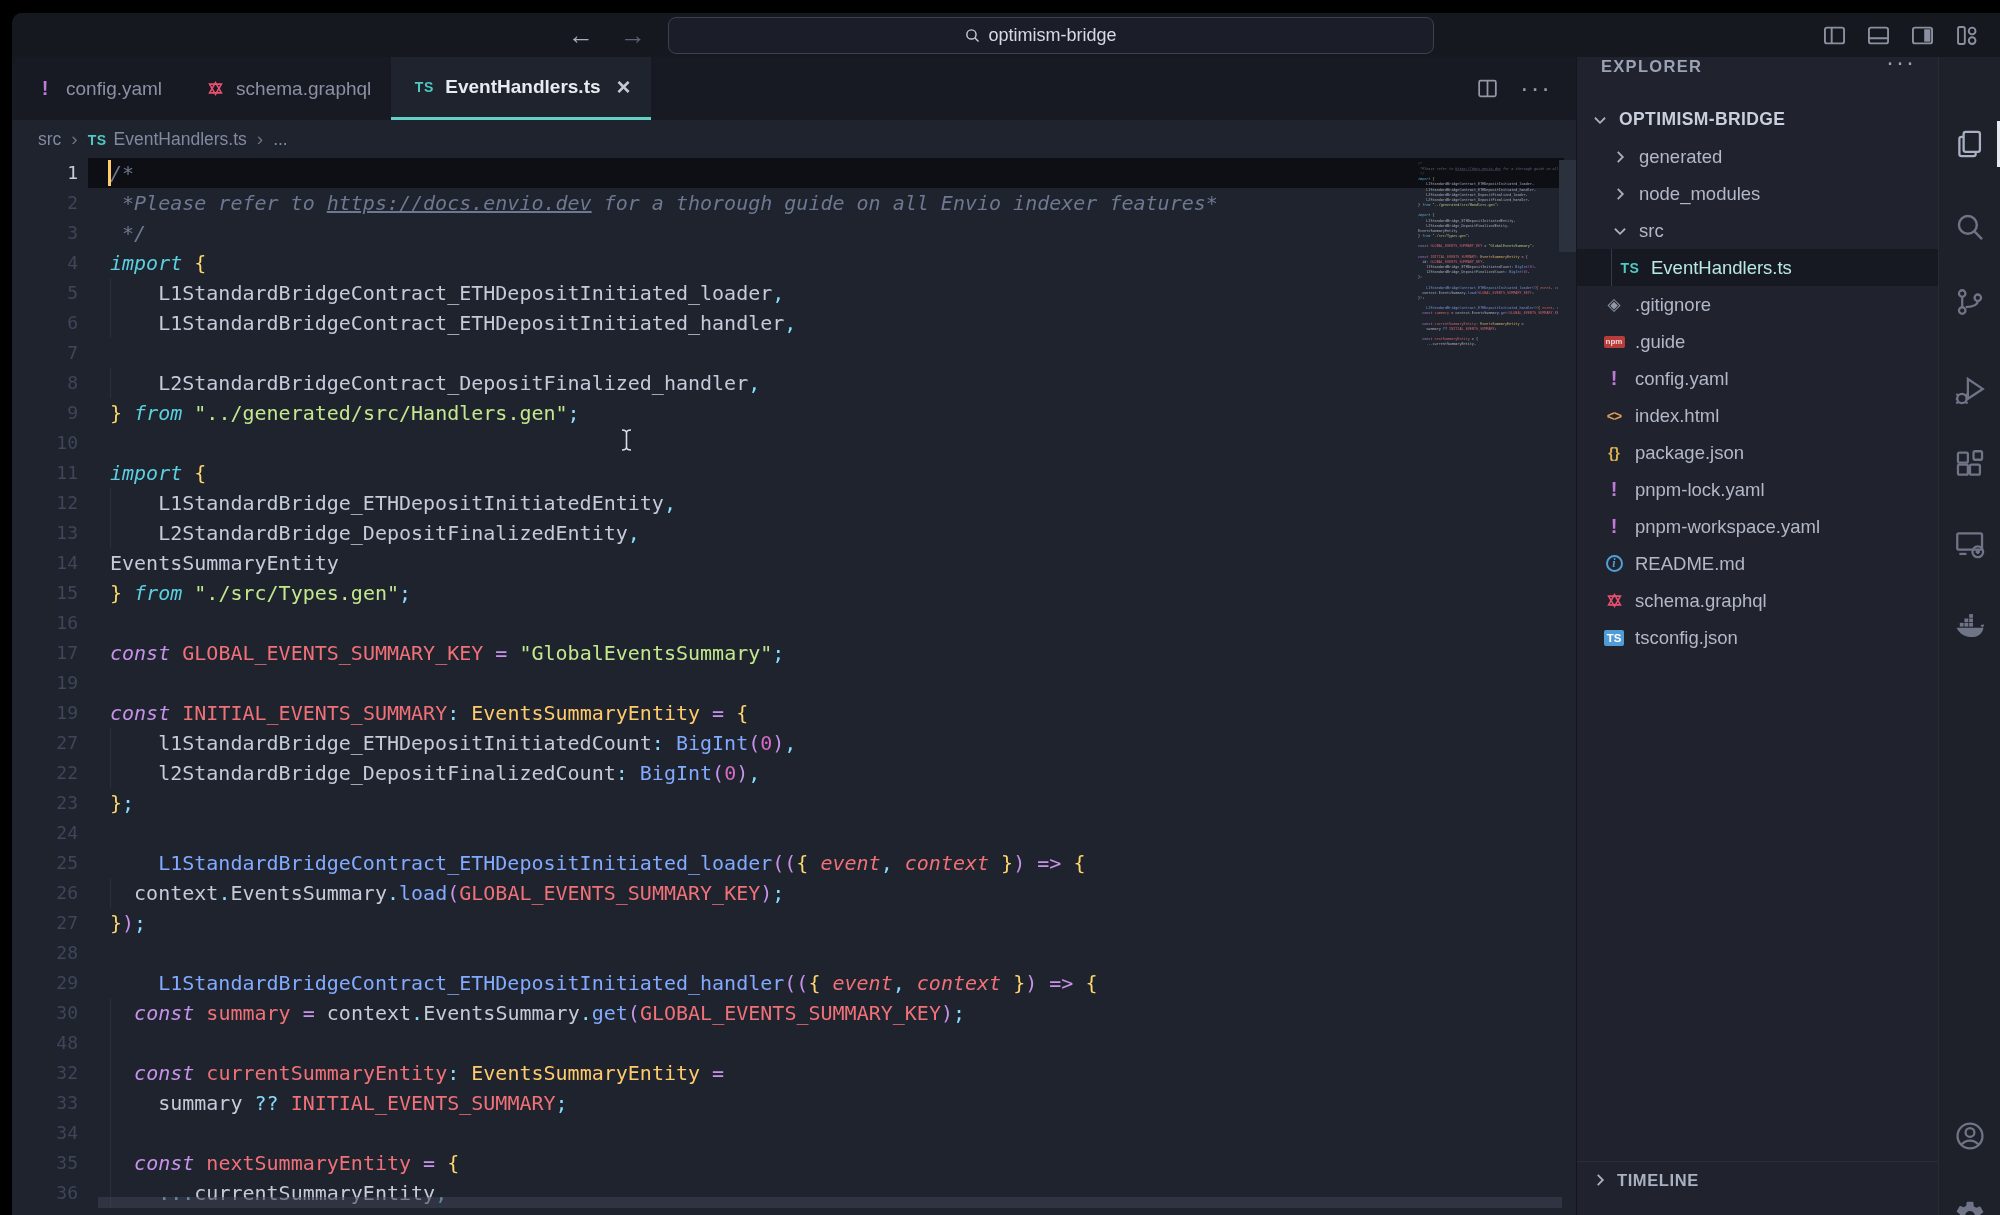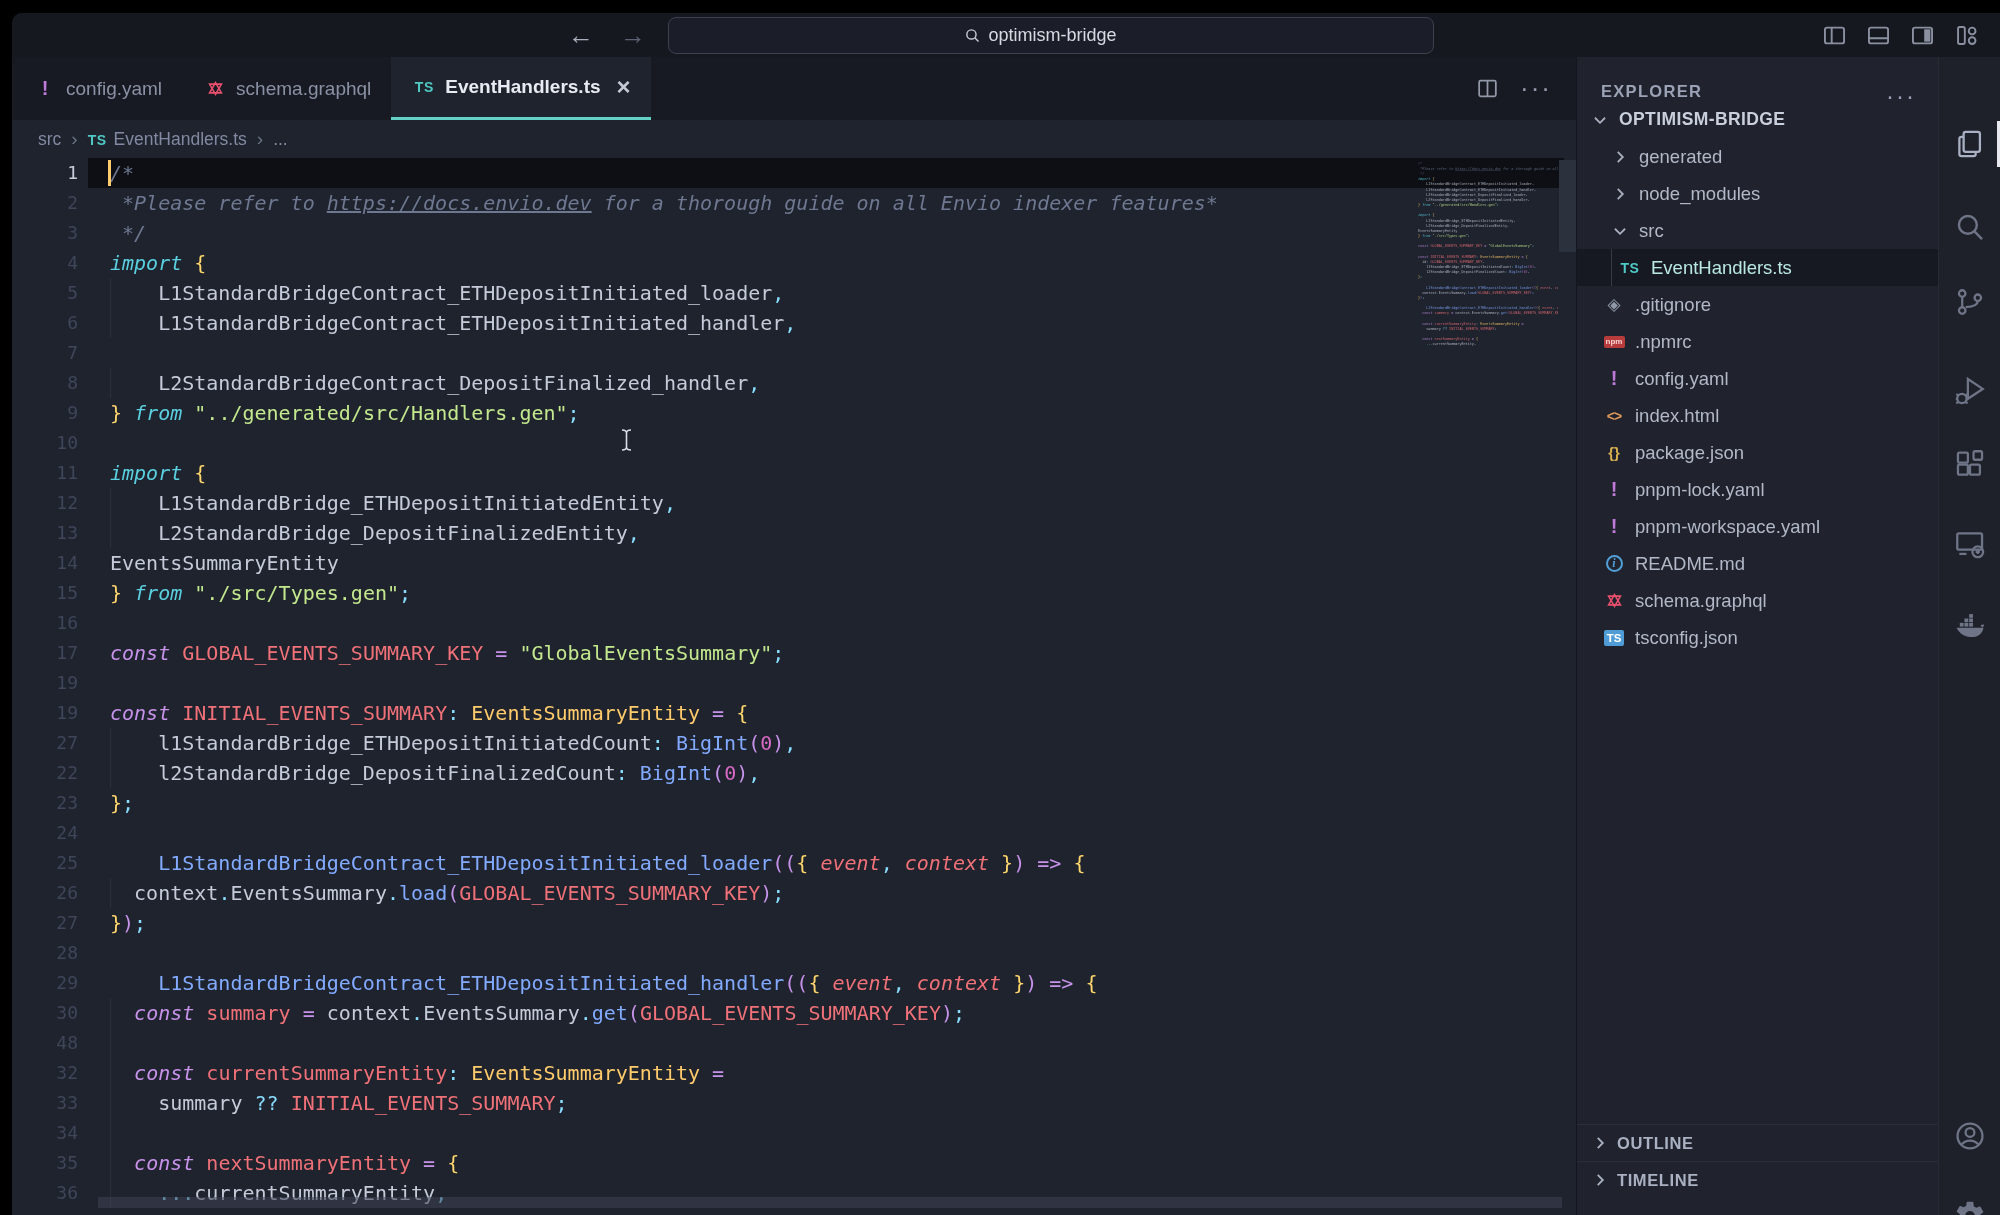--- a/index.html
+++ b/index.html
@@ -82,21 +82,21 @@
   .minimap { position:absolute; top:3px; right:18px; width:140px; height:420px; overflow:hidden; opacity:.8; }
   .mm-inner { transform:scale(0.172); transform-origin:top left; width:830px; }
   .mm-line { height:30px; font-family:"DejaVu Sans Mono",monospace; font-size:20px; line-height:30px; white-space:pre; }
   .vscroll { position:absolute; top:2px; right:0; width:17px; height:92px; background:#2c313e; }
   .hscroll { position:absolute; left:86px; right:14px; bottom:7px; height:11px; background:rgba(62,68,84,.55); }
 
   
   .ibeam { position:absolute; left:608px; top:270px; z-index:5; }
 
   
-  .sb-header { height:44px; display:flex; align-items:flex-end; padding:0 22px 0 24px;
+  .sb-header { height:44px; display:flex; align-items:flex-start; padding:0 22px 0 24px;
     font-size:16.5px; letter-spacing:1.3px; color:#9ba2b5; font-weight:bold; }
   .sb-header .dots { margin-left:auto; font-size:24px; letter-spacing:2px; color:#9ba2b5; font-weight:normal; line-height:.4; }
   .tree { position:relative; }
   .tree-row { height:37px; display:flex; align-items:center; font-size:18.5px; color:#b2b8c7; cursor:default; position:relative; }
   .tree-row.root { font-weight:bold; color:#c9cfdc; font-size:17.5px; letter-spacing:.4px; }
   .tree-row.selected { background:#161922; color:#b9e8e3; }
   .tree-row .chev { width:18px; height:18px; color:#aab0c0; flex:none; display:inline-flex; }
   .tree-row .chev svg { width:100%; height:100%; }
   .fi { width:22px; height:22px; display:inline-flex; align-items:center; justify-content:center; flex:none; }
   .row-label { margin-left:10px; white-space:nowrap; }
@@ -479,21 +479,21 @@
             <span class="fi">
               <span class="ic-git">◈</span>
             </span>
             <span class="row-label">.gitignore</span>
           </div>
           <div class="tree-row file">
             <span style="width:26px;flex:none"></span>
             <span class="fi">
               <span class="ic-npm">npm</span>
             </span>
-            <span class="row-label">.npmrc</span>
+            <span class="row-label">.guide</span>
           </div>
           <div class="tree-row file">
             <span style="width:26px;flex:none"></span>
             <span class="fi">
               <span class="ic-yaml">!</span>
             </span>
             <span class="row-label">config.yaml</span>
           </div>
           <div class="tree-row file">
             <span style="width:26px;flex:none"></span>
@@ -542,28 +542,20 @@
           </div>
           <div class="tree-row file">
             <span style="width:26px;flex:none"></span>
             <span class="fi">
               <span class="ic-tsbox">TS</span>
             </span>
             <span class="row-label">tsconfig.json</span>
           </div>
         </div>
       <div class="sb-sections">
-          <div class="sb-section">
-            <span class="chev">
-              <svg viewBox="0 0 16 16" fill="none" stroke="currentColor" stroke-width="1.6">
-                <path d="M6 3.5l4.5 4.5L6 12.5"></path>
-              </svg>
-            </span>
-            <span>OUTLINE</span>
-          </div>
           <div class="sb-section">
             <span class="chev">
               <svg viewBox="0 0 16 16" fill="none" stroke="currentColor" stroke-width="1.6">
                 <path d="M6 3.5l4.5 4.5L6 12.5"></path>
               </svg>
             </span>
             <span>TIMELINE</span>
           </div>
         </div>
     </div>

